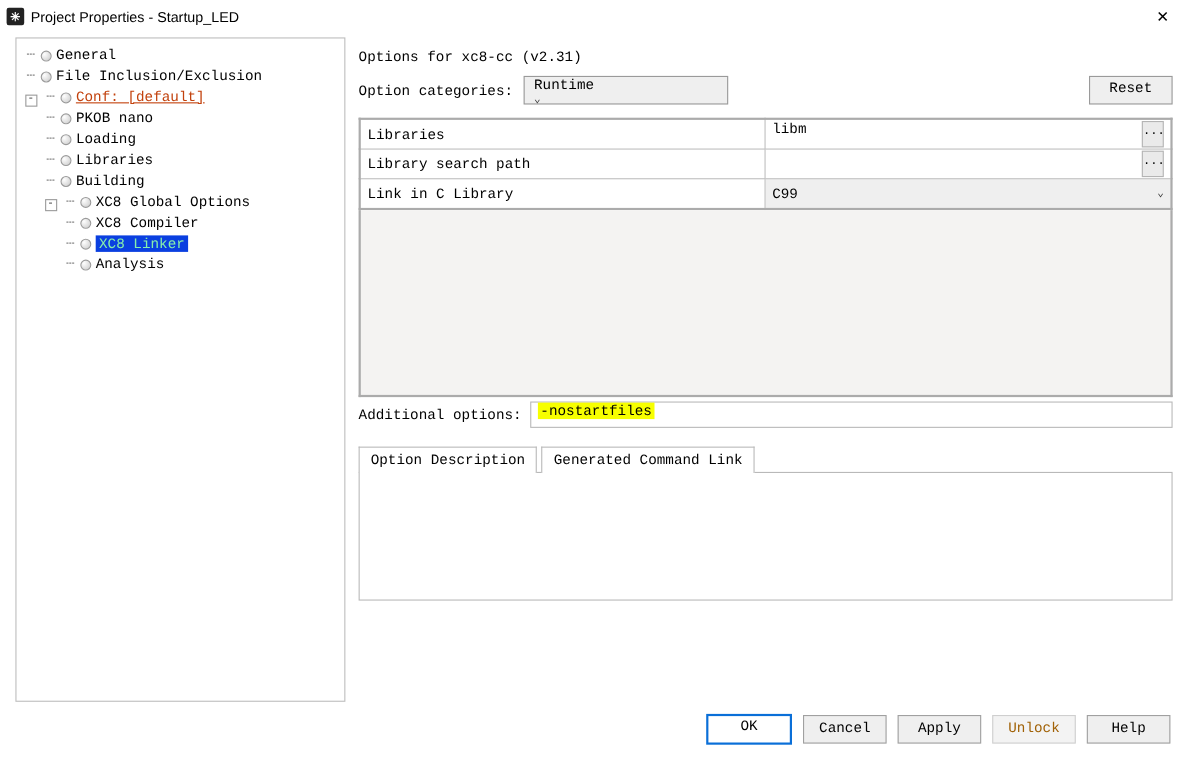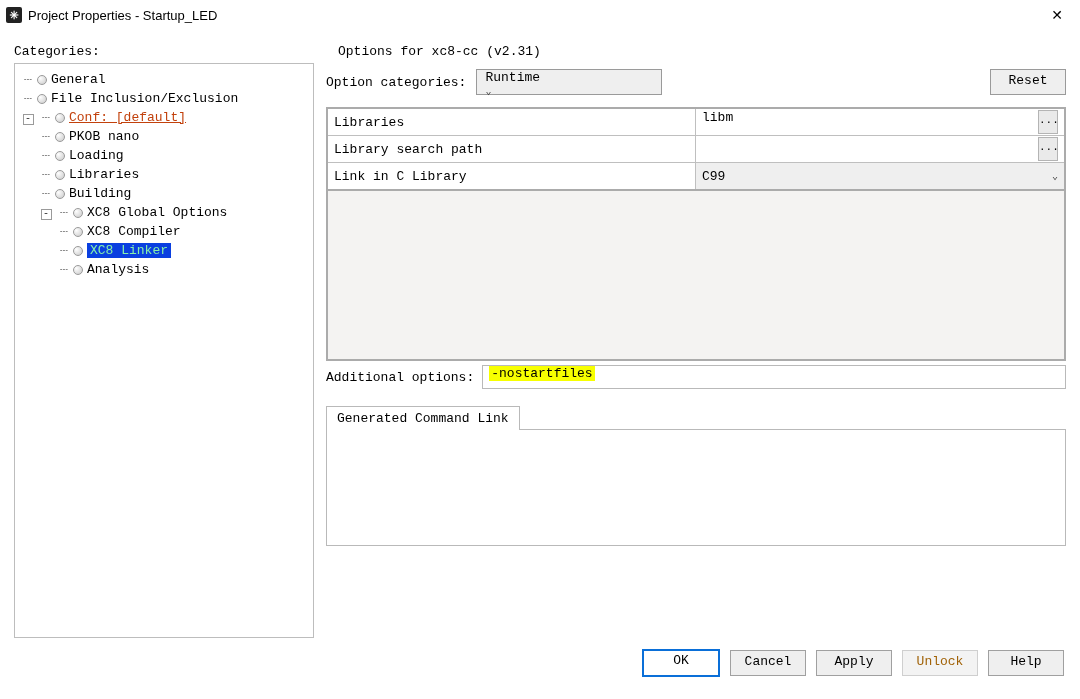--- a/index.html
+++ b/index.html
@@ -98,21 +98,21 @@
     line-height: 24px;
     cursor: default;
   }
 
   .right {
     flex: 1;
     display: flex;
     flex-direction: column;
     padding-top: 2px;
   }
-  .opts-header { margin: 8px 0 10px 12px; }
+  .opts-header { margin: 8px 0 10px 0; }
   .catrow { display:flex; align-items:center; gap:10px; margin-bottom:12px; }
   .combo {
     height: 24px;
     border: 1px solid #9a9a9a;
     background: #efefef;
     display: flex; align-items: flex-start; justify-content: space-between;
     padding: 0 6px 0 8px;
     min-width: 170px;
     font-family: "Courier New", monospace;
     font-size: 13px;
@@ -201,21 +201,20 @@
   <div class="app-icon">
       <span>✳</span>
     </div>
   <div class="title-text">Project Properties - Startup_LED</div>
   <div class="close">✕</div>
 </div>
 
 <div class="content">
 
   <div class="left">
-    <div class="categories-label">Categories:</div>
     <div class="tree-panel">
 
       <div class="row">
         <span class="tw">┄</span>
           <span class="bullet"></span>
         <span>General</span>
       </div>
       <div class="row">
         <span class="tw">┄</span>
           <span class="bullet"></span>
@@ -324,20 +323,21 @@
     <div class="opttable-empty"></div>
 
     <div class="addl-row">
       <span class="mono">Additional options:</span>
       <div class="addl-input">
         <span class="hl">-nostartfiles</span>
       </div>
     </div>
 
     <div class="tabs">
+      <div class="tab">Option Description</div>
       <div class="tab">Generated Command Link</div>
     </div>
     <div class="desc-area"></div>
   </div>
 
 </div>
 
 <div class="footer">
   <div class="btn primary">OK</div>
   <div class="btn">Cancel</div>

